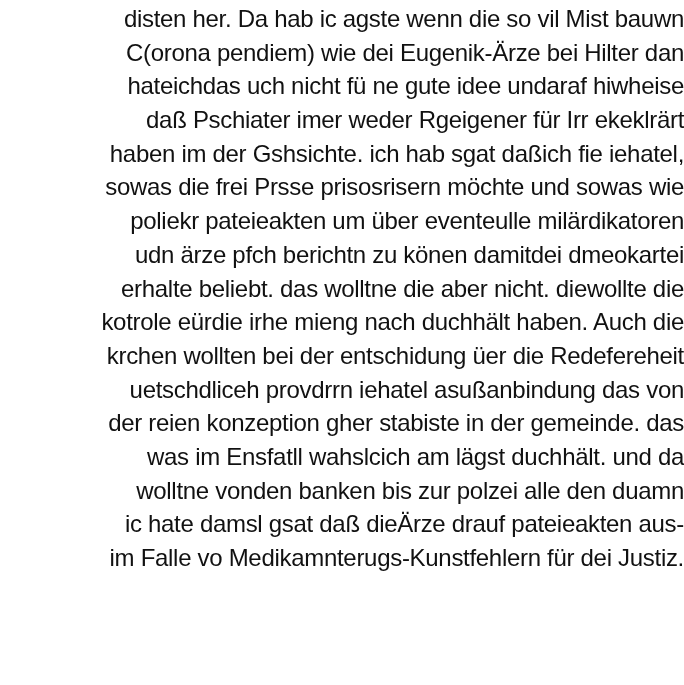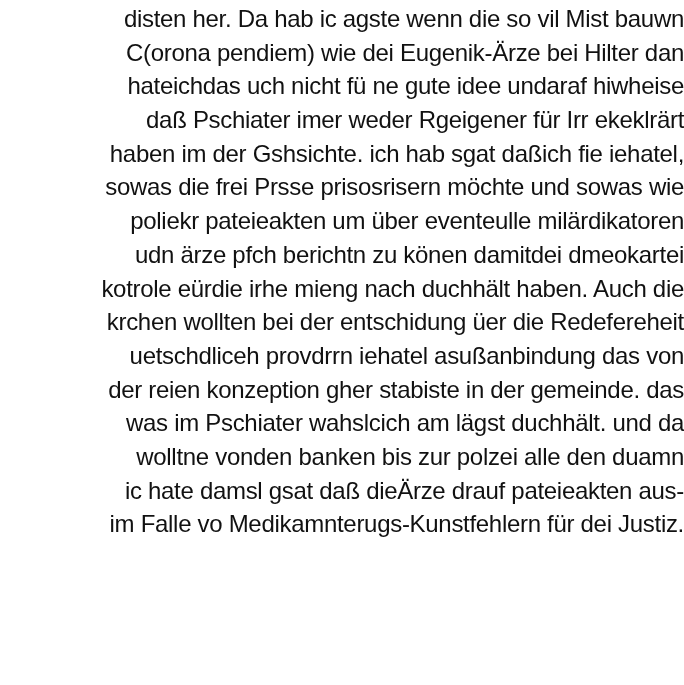--- a/index.html
+++ b/index.html
@@ -35,21 +35,22 @@
 
 <div class="doc" id="doc" style="color: rgb(17, 17, 17);">
     <div class="text-line">disten her. Da hab ic agste wenn die so vil Mist bauwn</div>
     <div class="text-line">C(orona pendiem) wie dei Eugenik-Ärze bei Hilter dan</div>
     <div class="text-line">hateichdas uch nicht fü ne gute idee undaraf hiwheise</div>
     <div class="text-line">daß Pschiater imer weder Rgeigener für Irr ekeklrärt</div>
     <div class="text-line">haben im der Gshsichte. ich hab sgat daßich fie iehatel,</div>
     <div class="text-line">sowas die frei Prsse prisosrisern möchte und sowas wie</div>
     <div class="text-line">poliekr pateieakten um über eventeulle milärdikatoren</div>
     <div class="text-line">udn ärze pfch berichtn zu könen damitdei dmeokartei</div>
+    <div class="text-line">erhalte beliebt. das wolltne die aber nicht. diewollte die</div>
     <div class="text-line">kotrole eürdie irhe mieng nach duchhält haben. Auch die</div>
     <div class="text-line">krchen wollten bei der entschidung üer die Redefereheit</div>
     <div class="text-line">uetschdliceh provdrrn iehatel asußanbindung das von</div>
     <div class="text-line">der reien konzeption gher stabiste in der gemeinde. das</div>
-    <div class="text-line">was im Pschiater wahslcich am lägst duchhält. und da</div>
+    <div class="text-line">was im Ensfatll wahslcich am lägst duchhält. und da</div>
     <div class="text-line">wolltne vonden banken bis zur polzei alle den duamn</div>
     <div class="text-line">ic hate damsl gsat daß dieÄrze drauf pateieakten aus-</div>
     <div class="text-line">im Falle vo Medikamnterugs-Kunstfehlern für dei Justiz.</div>
   </div>
 
 </body></html>

